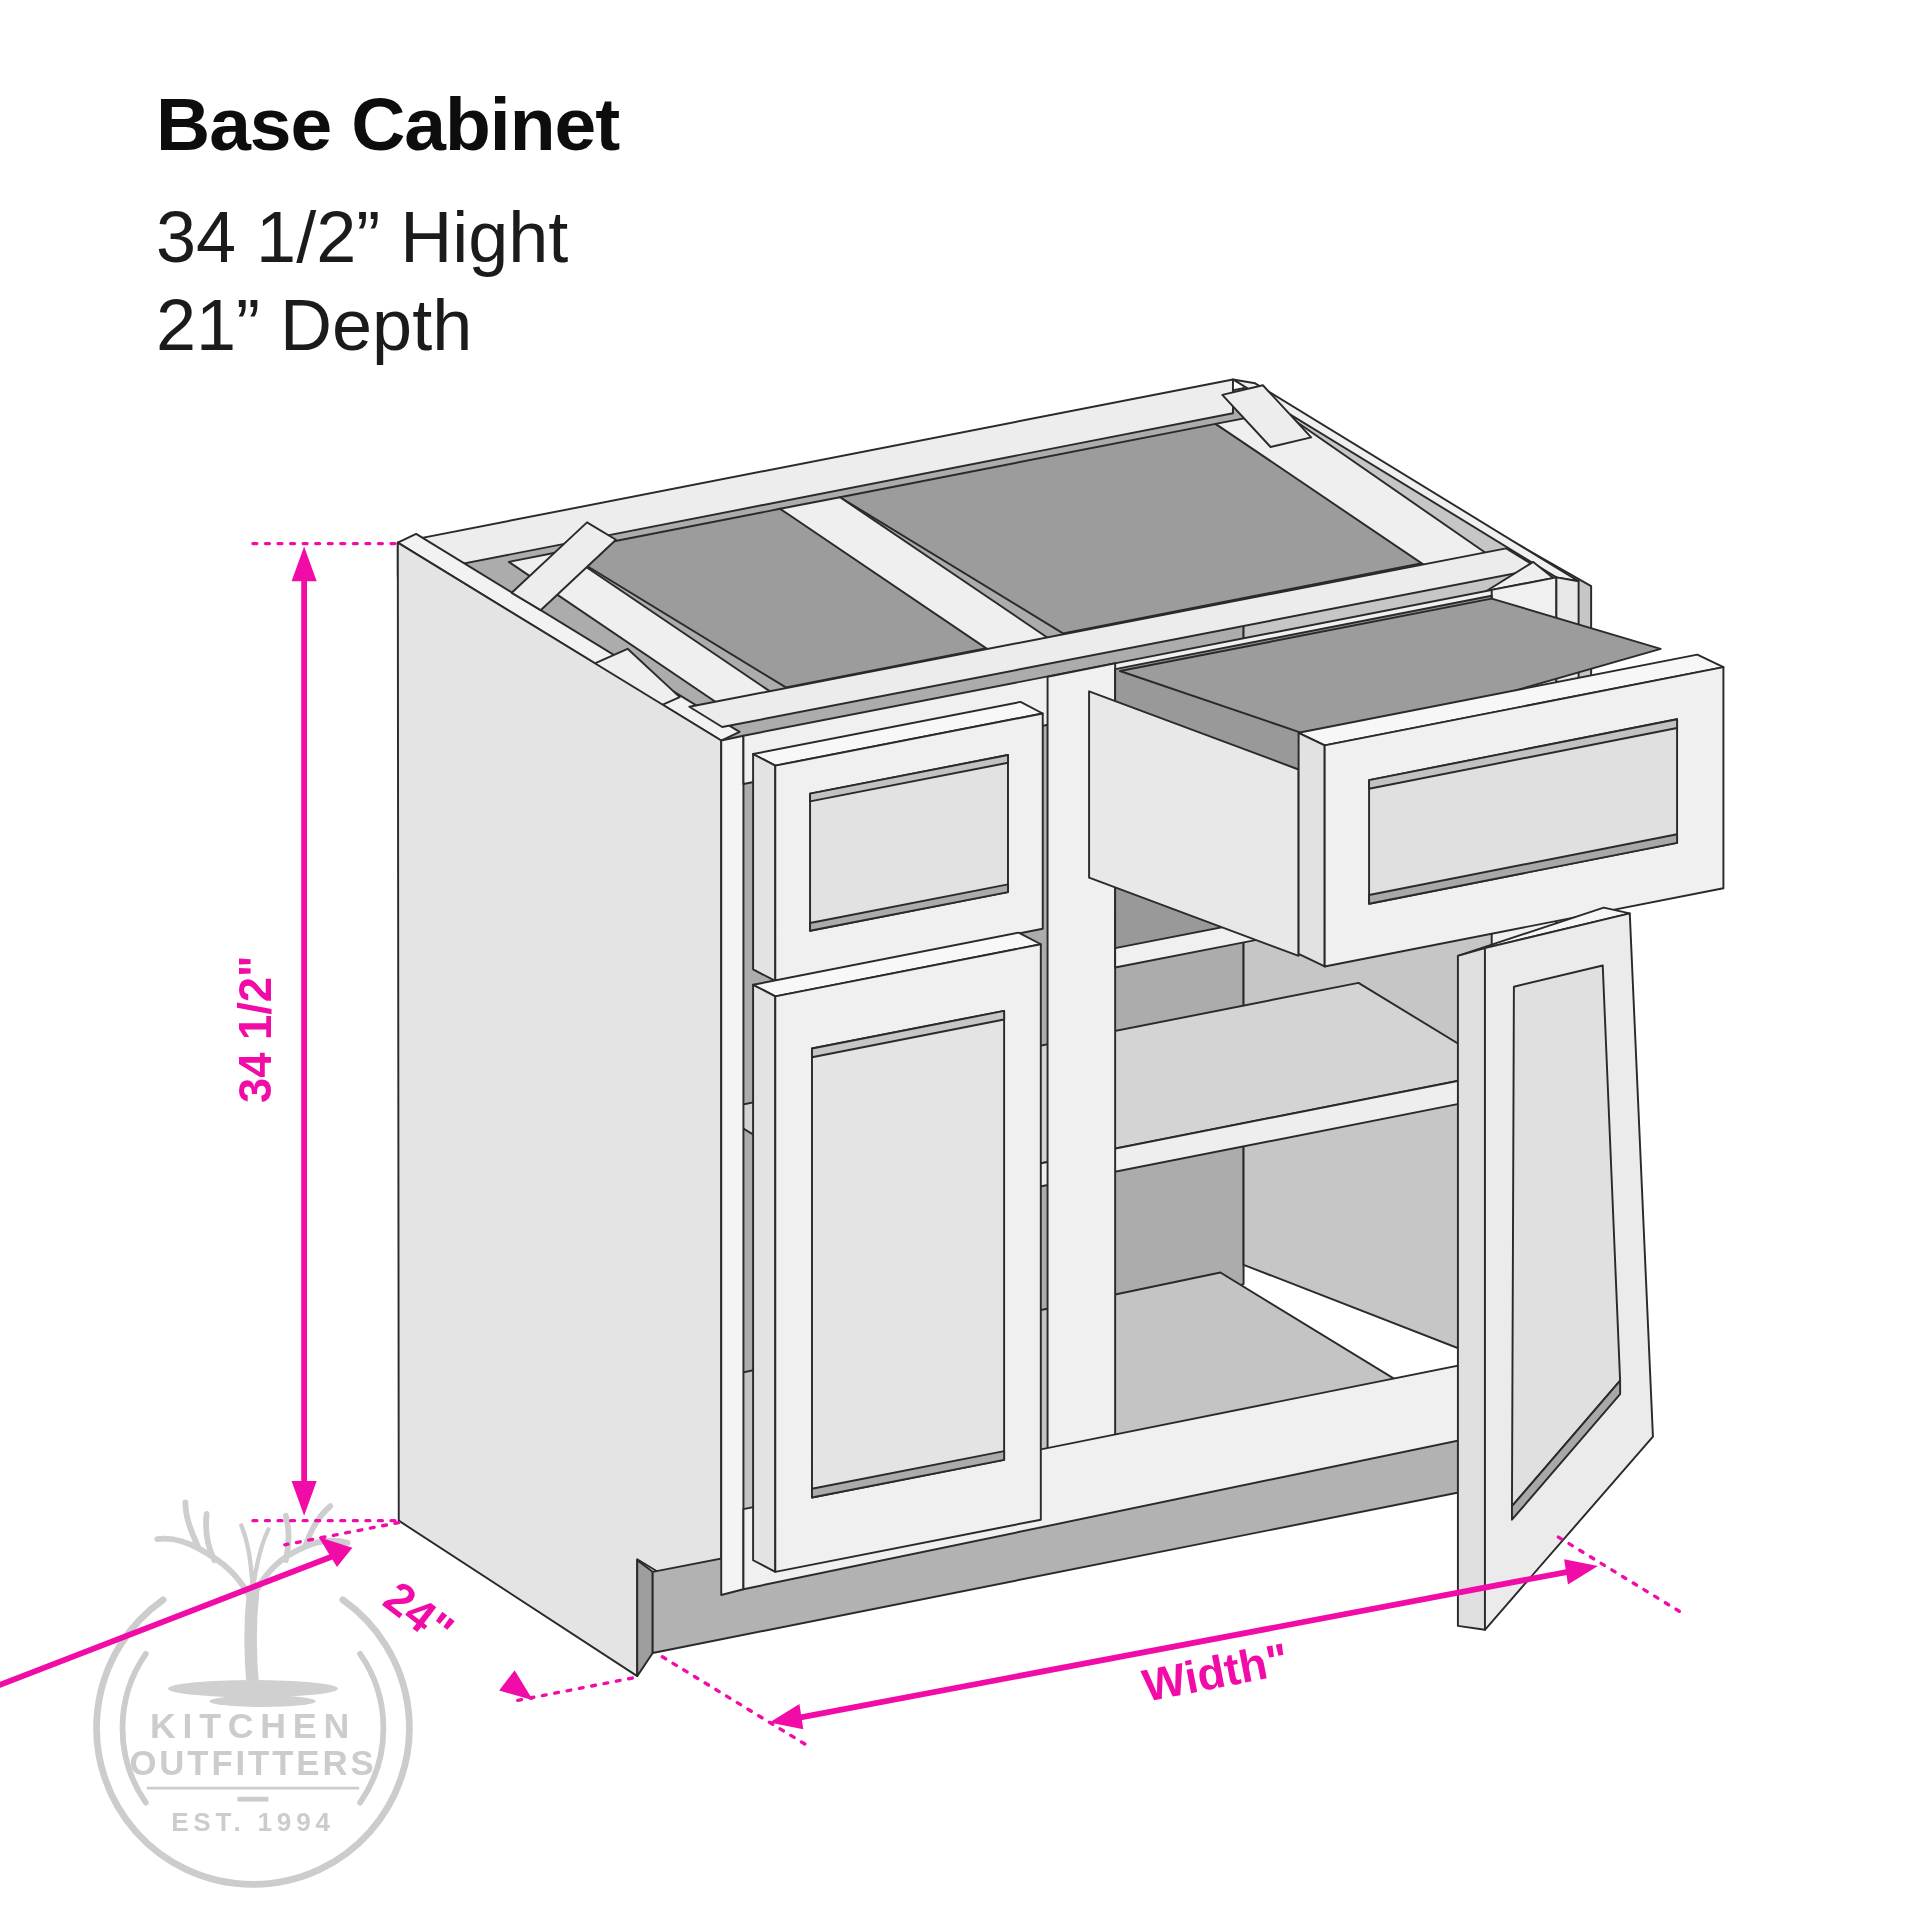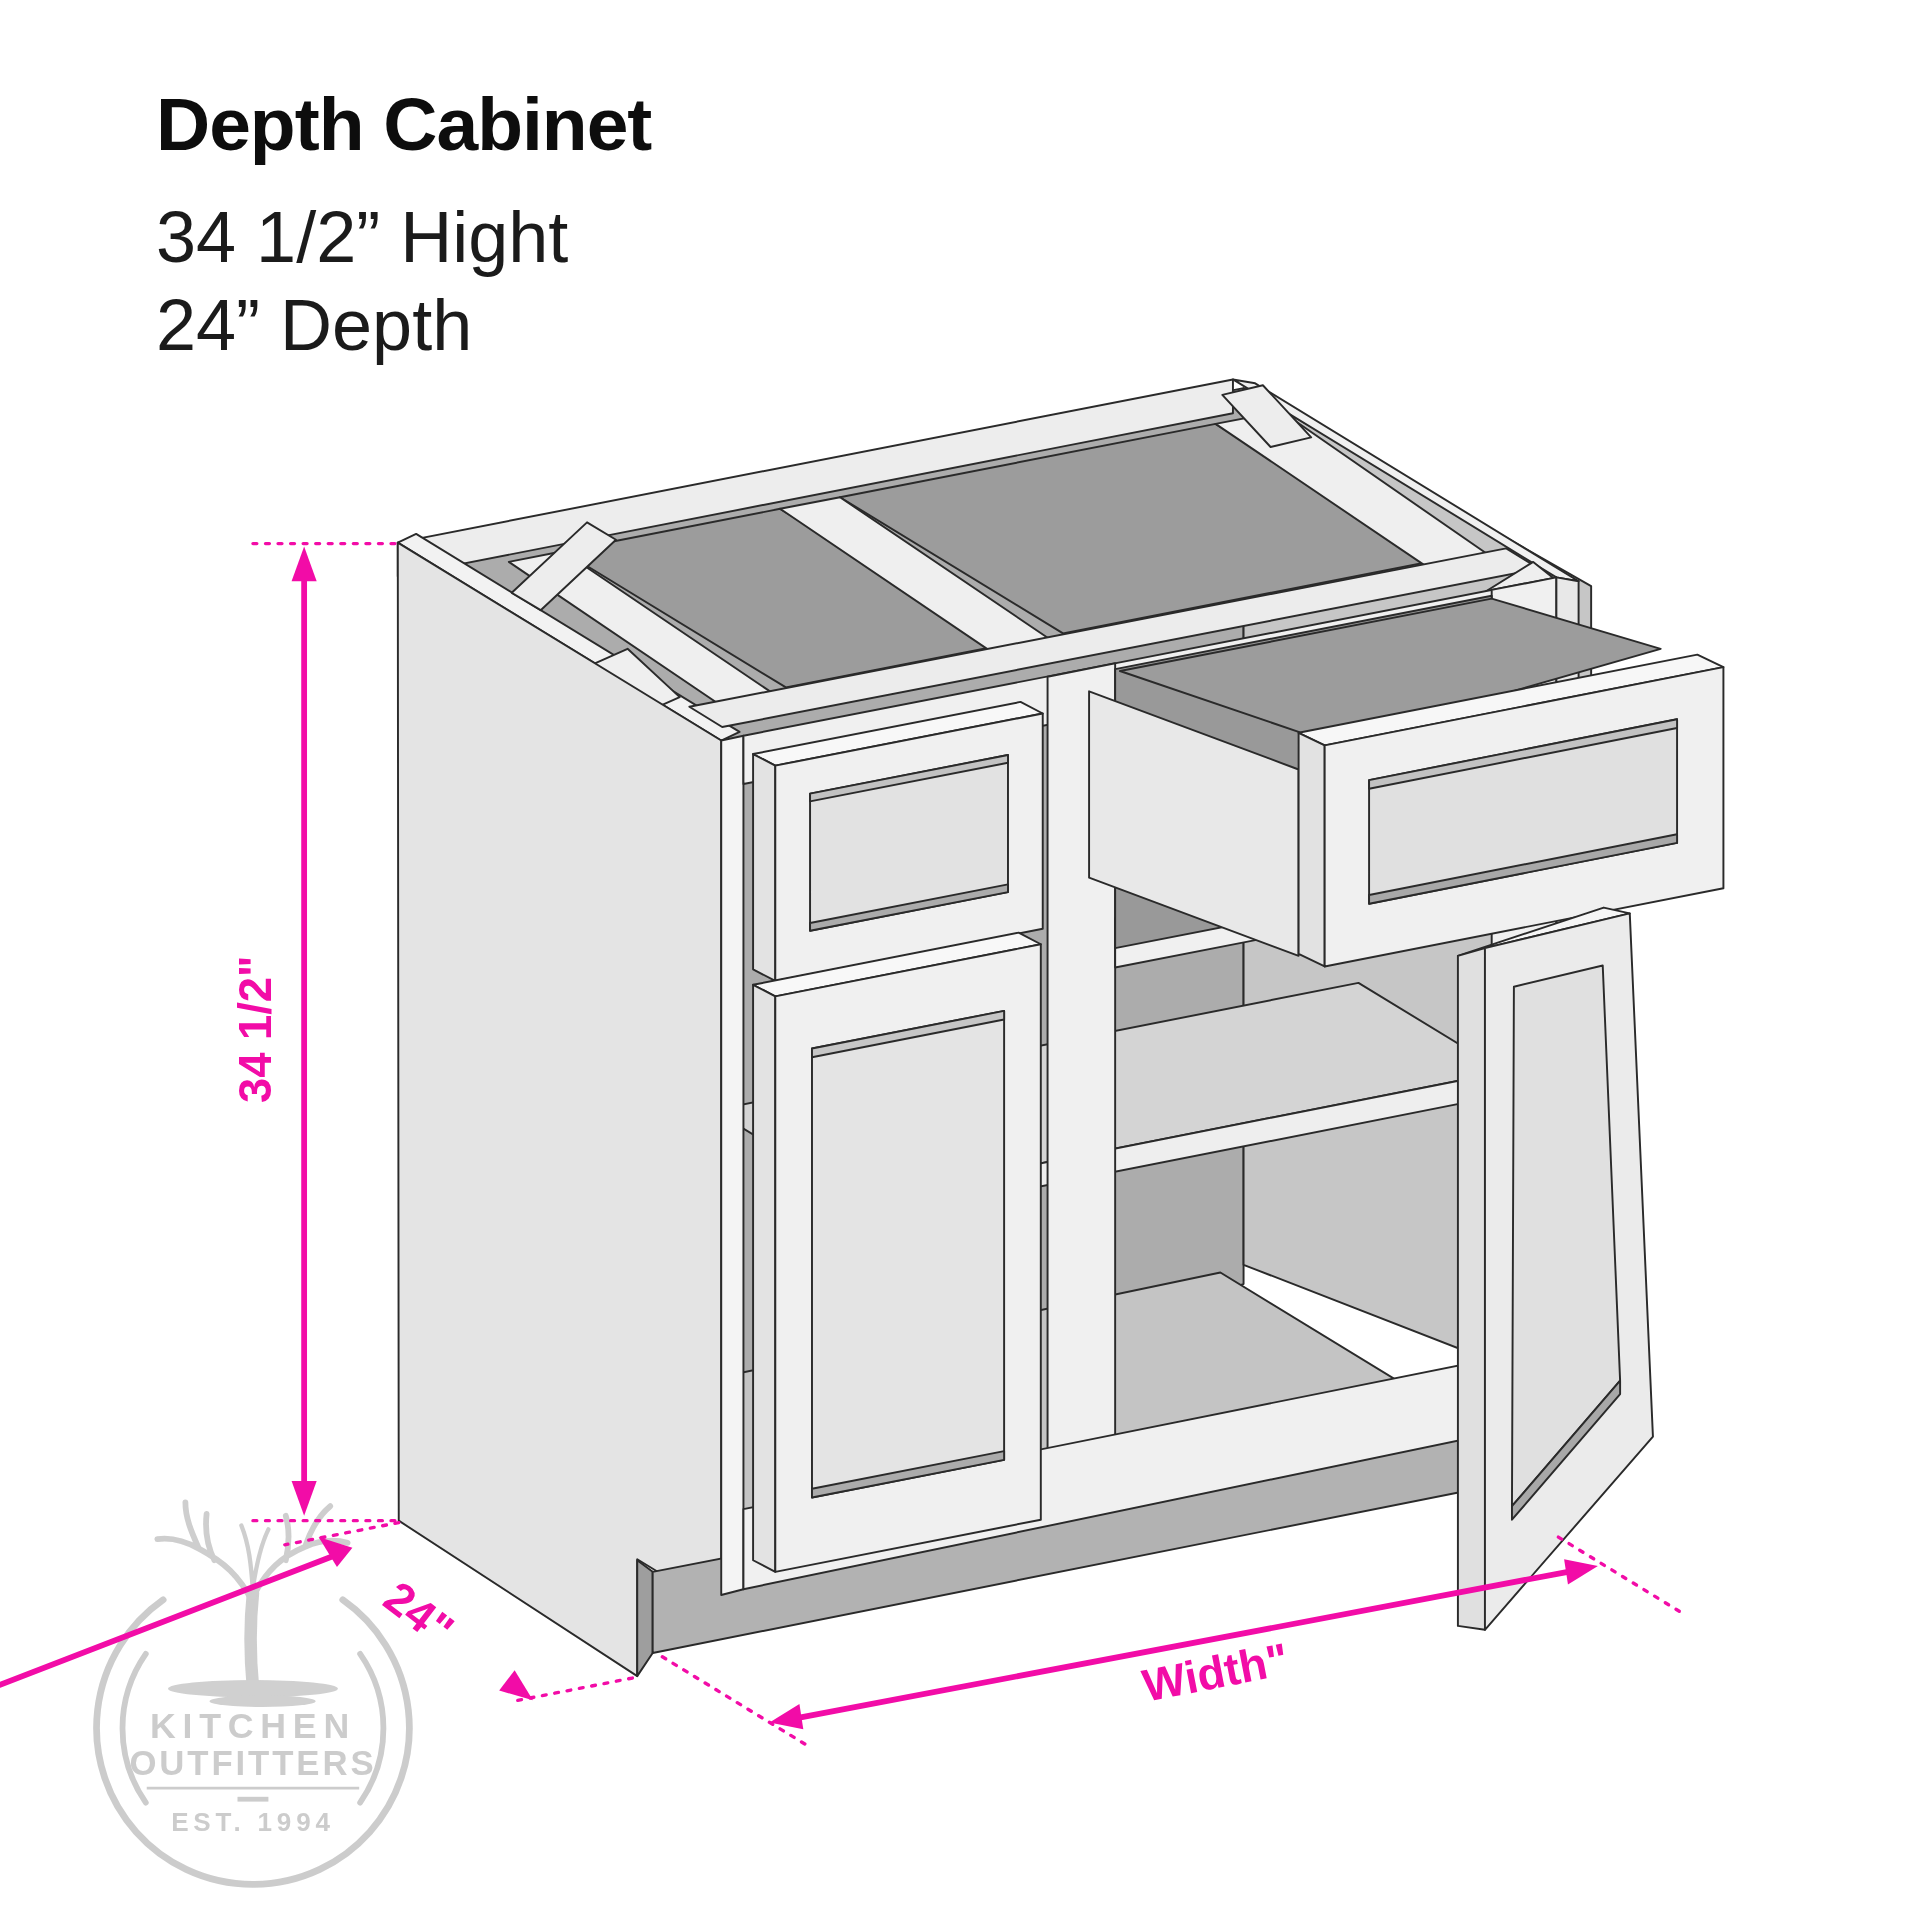--- a/index.html
+++ b/index.html
@@ -14,24 +14,24 @@
   .dim-label{font-size:47px;font-weight:700;fill:var(--accent,#f20ca7);}
   .wm{opacity:.9;}
   .wm text{fill:#c7c7c7;font-weight:700;}
 </style>
 </head>
 <body>
 
 <div class="stage">
 
   <div class="hdr">
-    <h1>Depth Cabinet</h1>
+    <h1>Base Cabinet</h1>
     <div class="specs">
       <div>34 1/2” Hight</div>
-      <div>24” Depth</div>
+      <div>21” Depth</div>
     </div>
   </div>
 
   <svg viewBox="0 0 2000 2000" width="1931" height="1931">
 
     <g class="ln">
 
       <g>
         <polygon points="429,570 1288,402 1288,1330 429,1555" fill="#acacac"></polygon>
         <polygon points="1288,402 1648,607 1648,1450 1288,1310" fill="#c6c6c6"></polygon>

